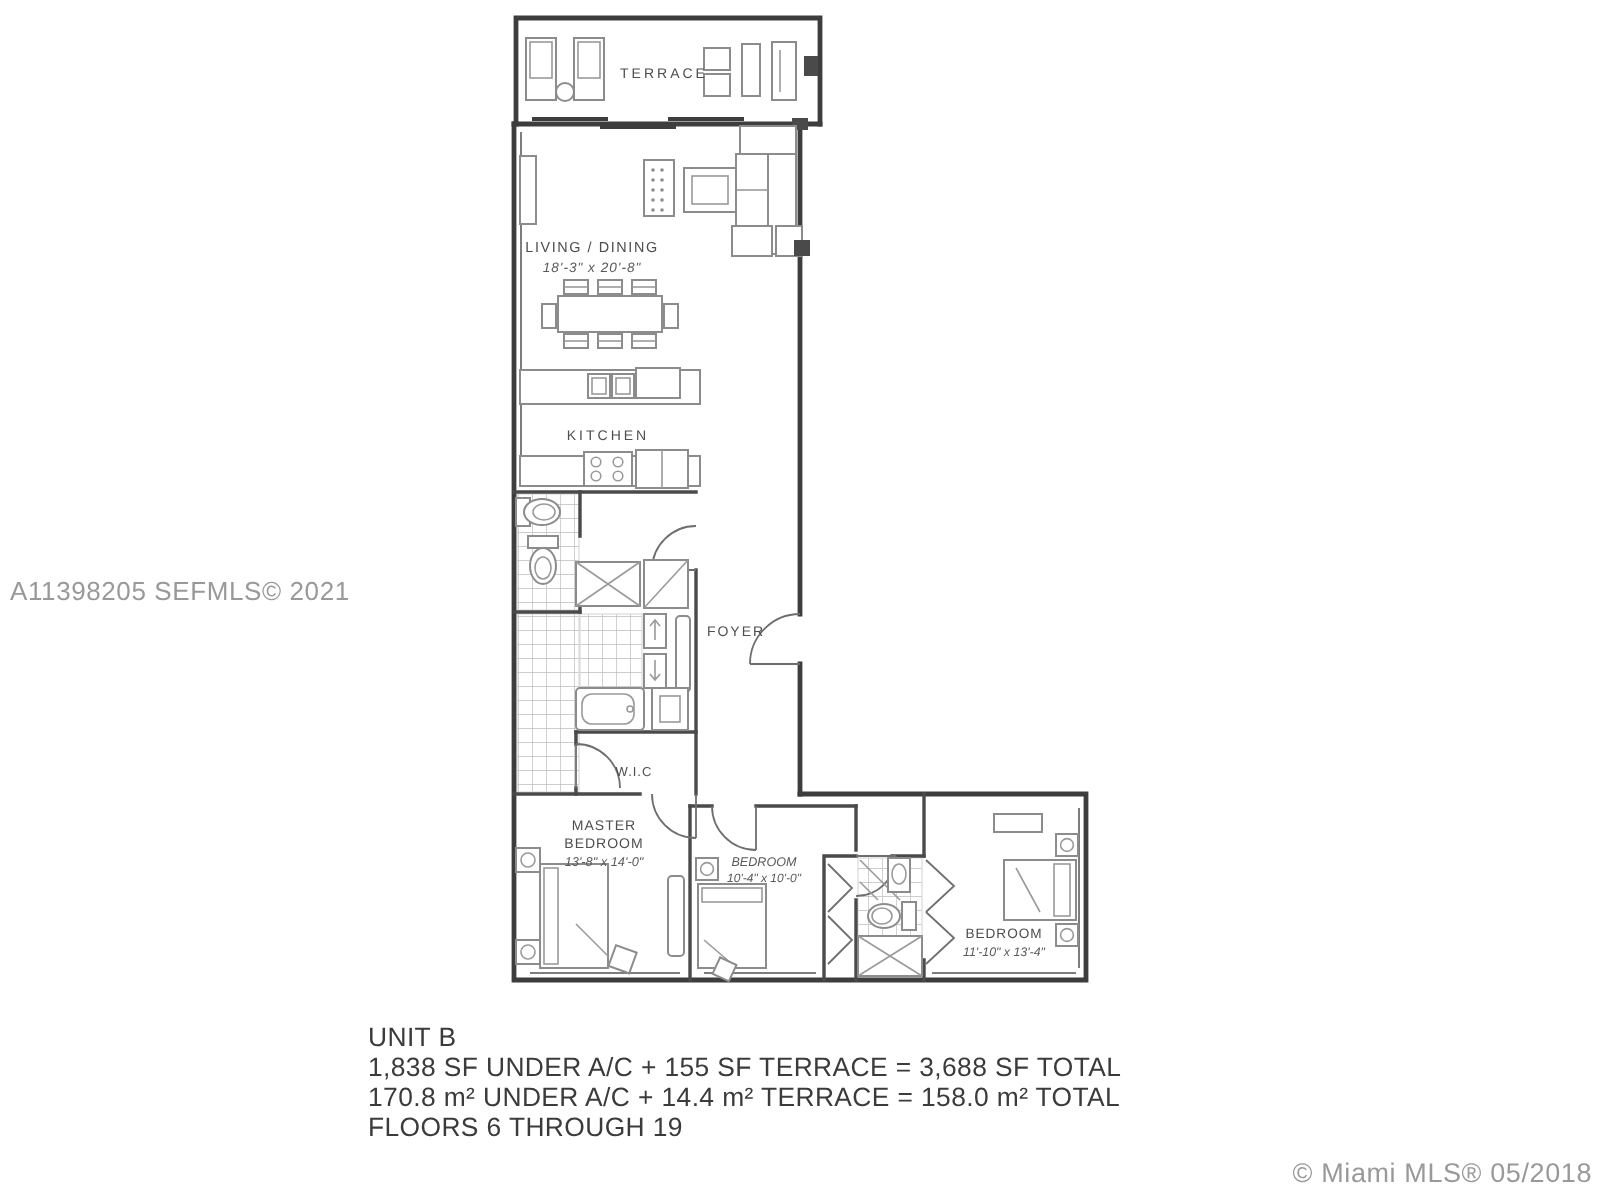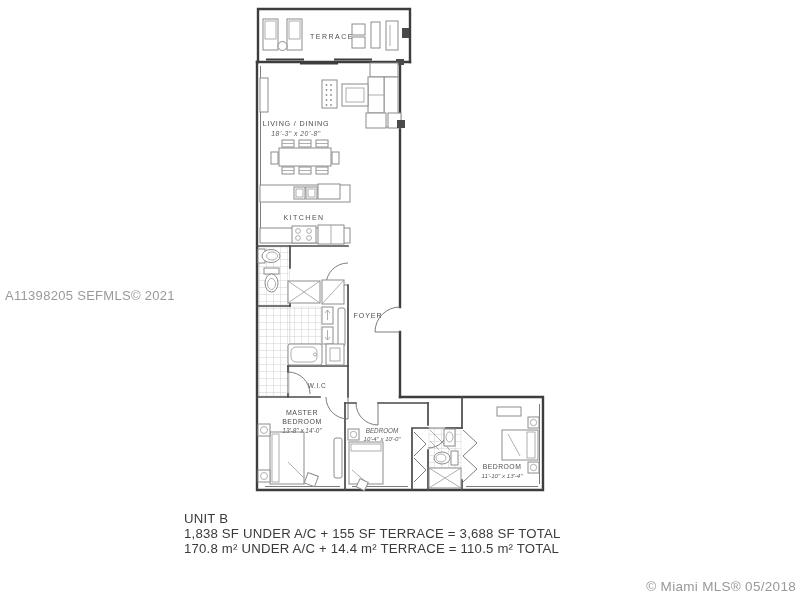--- a/index.html
+++ b/index.html
@@ -242,16 +242,17 @@
     <text class="lbl dims" x="502" y="478" font-size="6.2">11'-10" x 13'-4"</text>
   </g>
 </svg>
 
 <div class="wm-left">A11398205 SEFMLS© 2021</div>
 <div class="wm-right">© Miami MLS® 05/2018</div>
 
 <div class="summary">
   <div>UNIT B</div>
   <div>1,838 SF UNDER A/C + 155 SF TERRACE = 3,688 SF TOTAL</div>
-  <div>170.8 m² UNDER A/C + 14.4 m² TERRACE = 110.5 m² TOTAL</div>
+  <div>170.8 m² UNDER A/C + 14.4 m² TERRACE = 158.0 m² TOTAL</div>
+  <div>FLOORS 6 THROUGH 19</div>
 </div>
 
 </div>
 
 </body></html>

